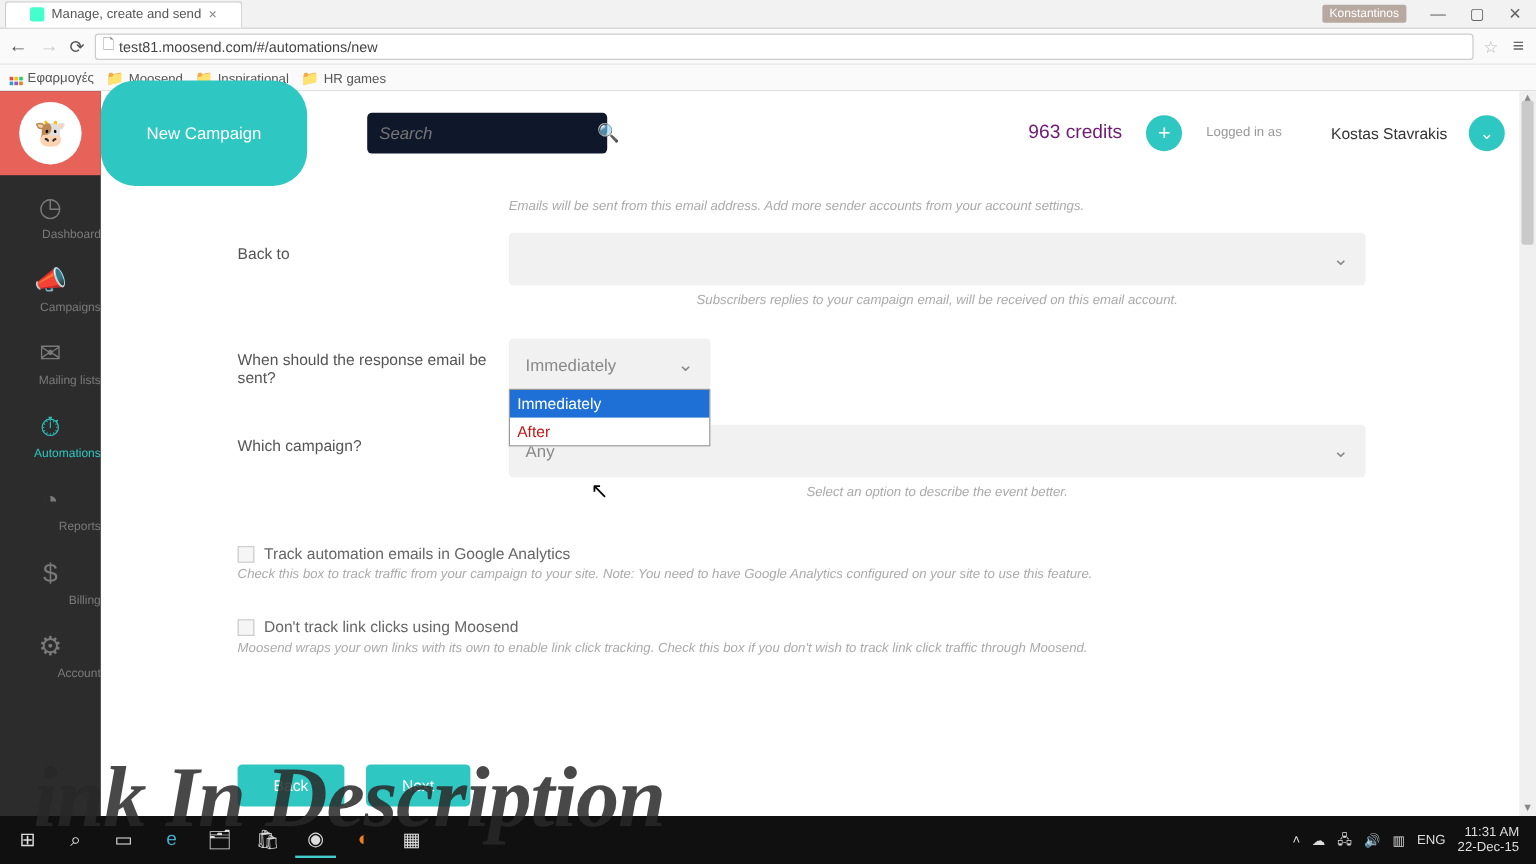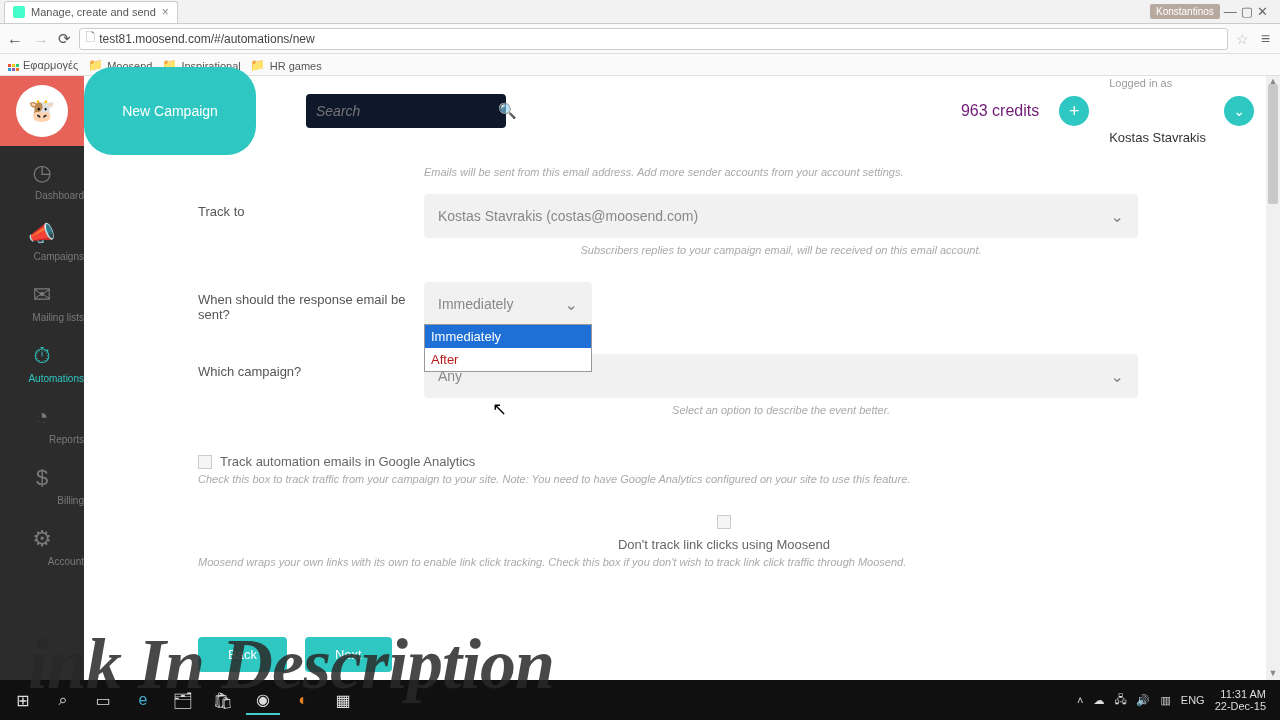--- a/index.html
+++ b/index.html
@@ -1,23 +1,23 @@
 <!DOCTYPE html>
 <html><head>
 <meta charset="utf-8">
 <style>
 * { margin: 0; padding: 0; box-sizing: border-box; font-family: Arial, sans-serif; }
 body { background: #fff; overflow: hidden; width: 1280px; height: 720px; position: relative; }
 
 
 .browser-tabs { height: 24px; background: #f2f2f2; border-bottom: 1px solid #ccc; display: flex; align-items: center; }
-.tab { background: #fff; border: 1px solid #ccc; border-bottom: none; height: 22px; display: flex; align-items: center; padding: 0 8px; margin-left: 4px; border-radius: 3px 3px 0 0; font-size: 11px; color: #555; gap: 6px; }
+.tab { background: #fff; border: 1px solid #ccc; border-bottom: none; height: 22px; display: flex; align-items: center; padding: 0 20px; margin-left: 4px; border-radius: 3px 3px 0 0; font-size: 11px; color: #555; gap: 6px; }
 .tab-favicon { width: 12px; height: 12px; background: linear-gradient(#4fc 0 0); border-radius: 2px; }
 .tab-close { color: #888; font-size: 12px; cursor: pointer; }
-.window-controls { position: absolute; right: 0; top: 0; display: flex; gap: 4px; padding: 4px 12px 0 0; align-items: center; }
+.window-controls { position: absolute; right: 0; top: 0; display: flex; gap: 20px; padding: 4px 12px 0 0; align-items: center; }
 .user-badge { background: #b8a9a0; color: #fff; font-size: 10px; padding: 2px 6px; border-radius: 2px; }
 .win-btn { color: #666; font-size: 13px; cursor: pointer; }
 
 .toolbar { height: 30px; background: #fafafa; border-bottom: 1px solid #e0e0e0; display: flex; align-items: center; padding: 0 6px; gap: 8px; }
 .nav-arrow { color: #555; font-size: 16px; cursor: pointer; width: 18px; text-align: center; }
 .nav-arrow.disabled { color: #ccc; }
 .reload { color: #555; font-size: 15px; cursor: pointer; }
 .url-bar { flex: 1; border: 1px solid #ccc; border-radius: 3px; height: 22px; display: flex; align-items: center; padding: 0 6px; background: #fff; color: #444; font-size: 12px; gap: 4px; }
 .file-icon { color: #888; font-size: 12px; }
 .star-icon { color: #bbb; font-size: 14px; cursor: pointer; }
@@ -47,21 +47,21 @@
 .topbar { position: absolute; left: 84px; right: 12px; top: 0; height: 70px; display: flex; align-items: center; }
 .new-camp { width: 172px; height: 88px; background: #2ec7c1; color: #fff; display: flex; align-items: center; justify-content: center; font-size: 14px; cursor: pointer; border-radius: 29px; }
 .search-wrap { margin-left: 50px; width: 200px; height: 34px; background: #0f172a; border-radius: 4px; display: flex; align-items: center; padding: 0 10px; }
 .search-wrap input { border: none; background: transparent; outline: none; font-size: 14px; font-style: italic; color: #888; flex: 1; }
 .search-ico { color: #bbb; font-size: 15px; }
 
 .top-right { margin-left: auto; display: flex; align-items: center; gap: 20px; padding-right: 14px; }
 .credits { color: #701a75; font-size: 16px; }
 .plus-btn { width: 30px; height: 30px; border-radius: 50%; background: #2ec7c1; color: #fff; display: flex; align-items: center; justify-content: center; font-size: 18px; cursor: pointer; }
 .user-block { display: flex; align-items: center; gap: 18px; }
-.user-txt { display: flex; flex-direction: column; font-size: 11px; color: #999; gap: 41px; }
+.user-txt { display: flex; flex-direction: row; font-size: 11px; color: #999; gap: 41px; }
 .user-name { color: #333; font-size: 13px; }
 .chev-circle { width: 30px; height: 30px; border-radius: 50%; background: #2ec7c1; color: #fff; display: flex; align-items: center; justify-content: center; font-size: 14px; cursor: pointer; }
 
 .content { margin-left: 84px; margin-top: 70px; padding: 0 30px 0 30px; flex: 1; overflow-y: auto; position: relative; height: 534px; }
 .help1 { color: #aaa; font-style: italic; font-size: 11px; margin-left: 226px; margin-top: 20px; margin-bottom: 16px; }
 
 .row { display: flex; align-items: flex-start; margin-bottom: 10px; }
 .row-label { width: 226px; color: #555; font-size: 13px; padding-top: 10px; }
 .row-field { flex: 1; max-width: 714px; position: relative; }
 .select-box { background: #f1f1f1; height: 44px; border-radius: 4px; display: flex; align-items: center; padding: 0 14px; color: #888; font-size: 14px; position: relative; cursor: pointer; }
@@ -207,24 +207,23 @@
         </div>
         <div class="chev-circle">⌄</div>
       </div>
     </div>
   </div>
 
   <div class="content">
     <div class="help1">Emails will be sent from this email address. Add more sender accounts from your account settings.</div>
 
     <div class="row">
-      <div class="row-label">Track to</div>
+      <div class="row-label">Back to</div>
       <div class="row-field">
         <div class="select-box">
-          <span>Kostas Stavrakis (costas@moosend.com)</span>
           <span class="chev">⌄</span>
         </div>
         <div class="help2">Subscribers replies to your campaign email, will be received on this email account.</div>
       </div>
     </div>
 
     <div class="row" style="margin-top:26px;">
       <div class="row-label">When should the response email be sent?</div>
       <div class="row-field">
         <div class="select-box small">
@@ -248,21 +247,21 @@
         <div class="help2">Select an option to describe the event better.</div>
       </div>
     </div>
 
     <div class="checkbox-row" style="margin-top:38px;">
       <div class="cb"></div>
       <span>Track automation emails in Google Analytics</span>
     </div>
     <div class="help3">Check this box to track traffic from your campaign to your site. Note: You need to have Google Analytics configured on your site to use this feature.</div>
 
-    <div class="checkbox-row" style="margin-top:30px;flex-direction:column;">
+    <div class="checkbox-row" style="margin-top:30px;">
       <div class="cb"></div>
       <span>Don't track link clicks using Moosend</span>
     </div>
     <div class="help3">Moosend wraps your own links with its own to enable link click tracking. Check this box if you don't wish to track link click traffic through Moosend.</div>
 
     <div class="bottom-btns">
       <button class="btn">Back</button>
       <button class="btn">Next</button>
     </div>
   </div>

